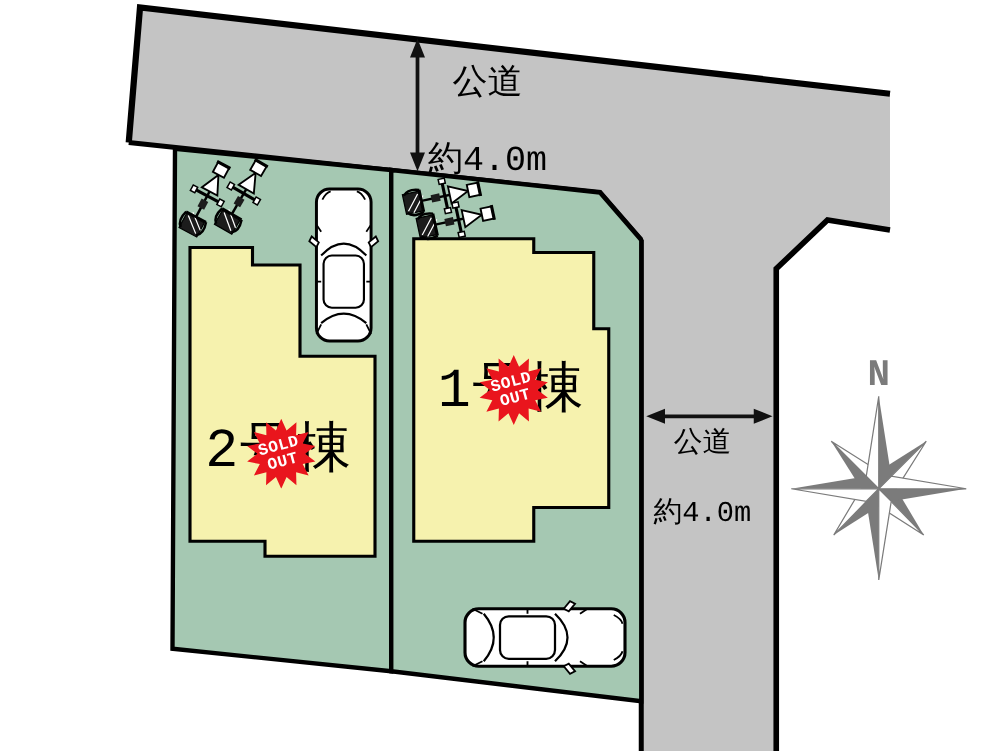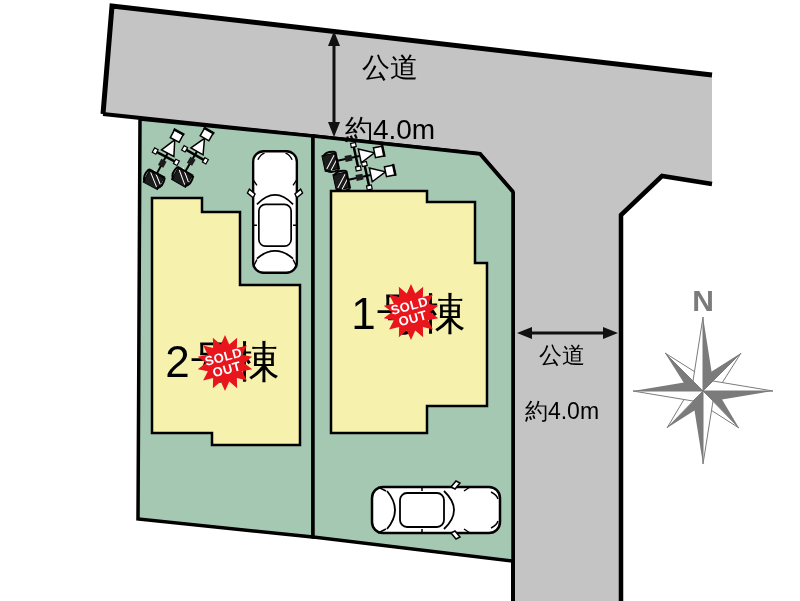--- a/index.html
+++ b/index.html
@@ -1,18 +1,18 @@
 <!DOCTYPE html>
 <html><head>
 <meta charset="utf-8">
 <style>
   html,body{margin:0;padding:0;background:#ffffff;}
   .canvas{
     position:relative;width:787px;height:601px;overflow:hidden;background:#ffffff;
-    font-family:Liberation Sans, sans-serif;
+    font-family:Liberation Mono, monospace;
   }
   .plan-svg{position:absolute;left:0;top:0;}
   .label{position:absolute;color:#000;text-align:center;white-space:pre-line;}
   .road-label-top{left:320px;top:52px;width:140px;font-size:28px;line-height:31px;}
   .road-label-side{left:502px;top:341px;width:120px;font-size:23px;line-height:28px;}
   .bldg-label{width:190px;font-size:44px;line-height:48px;letter-spacing:1px;font-weight:500;}
   .bldg-label.b2{left:128px;top:338px;}
   .bldg-label.b1{left:314px;top:290px;}
   .compass-n{left:683px;top:284px;width:40px;font-size:30px;font-weight:bold;color:#7b7b7b;}
   .badge{

